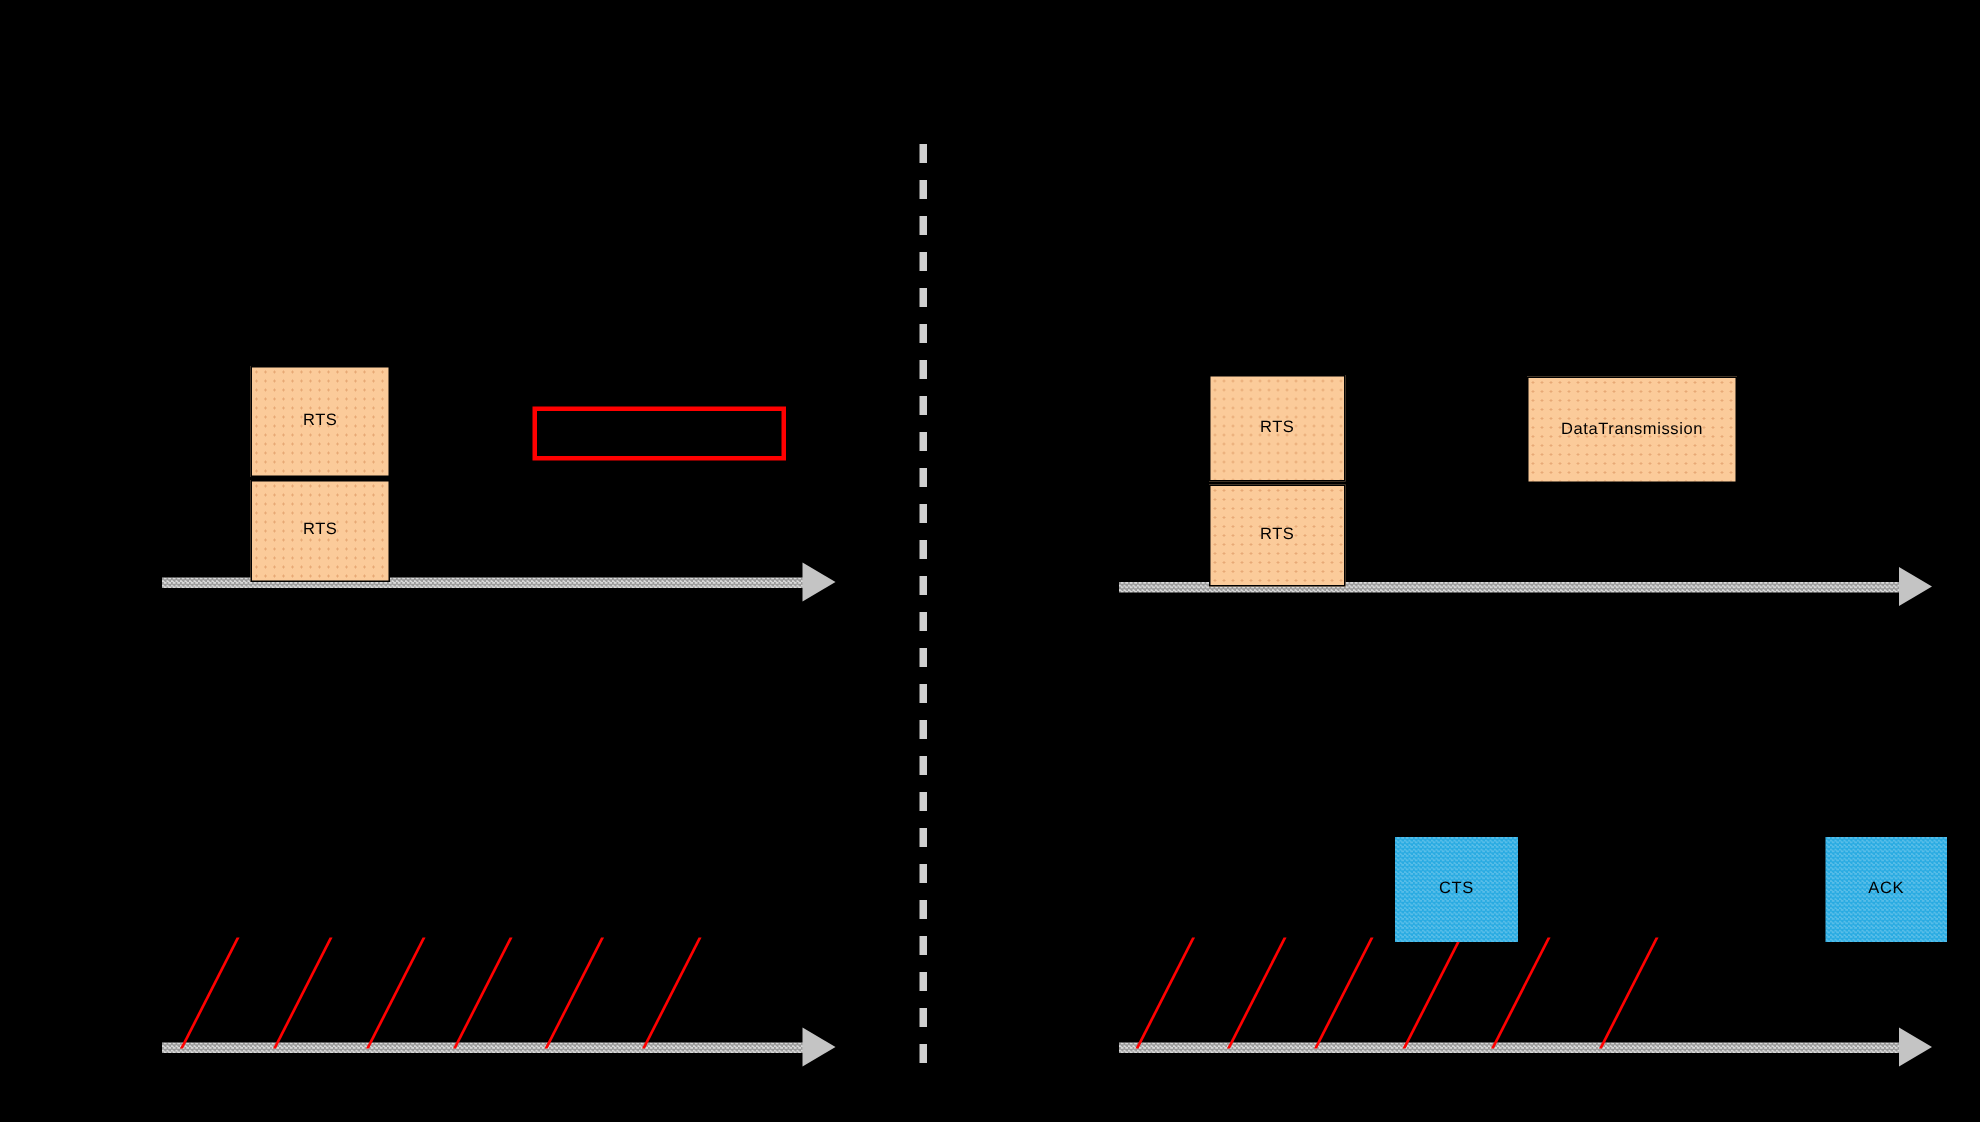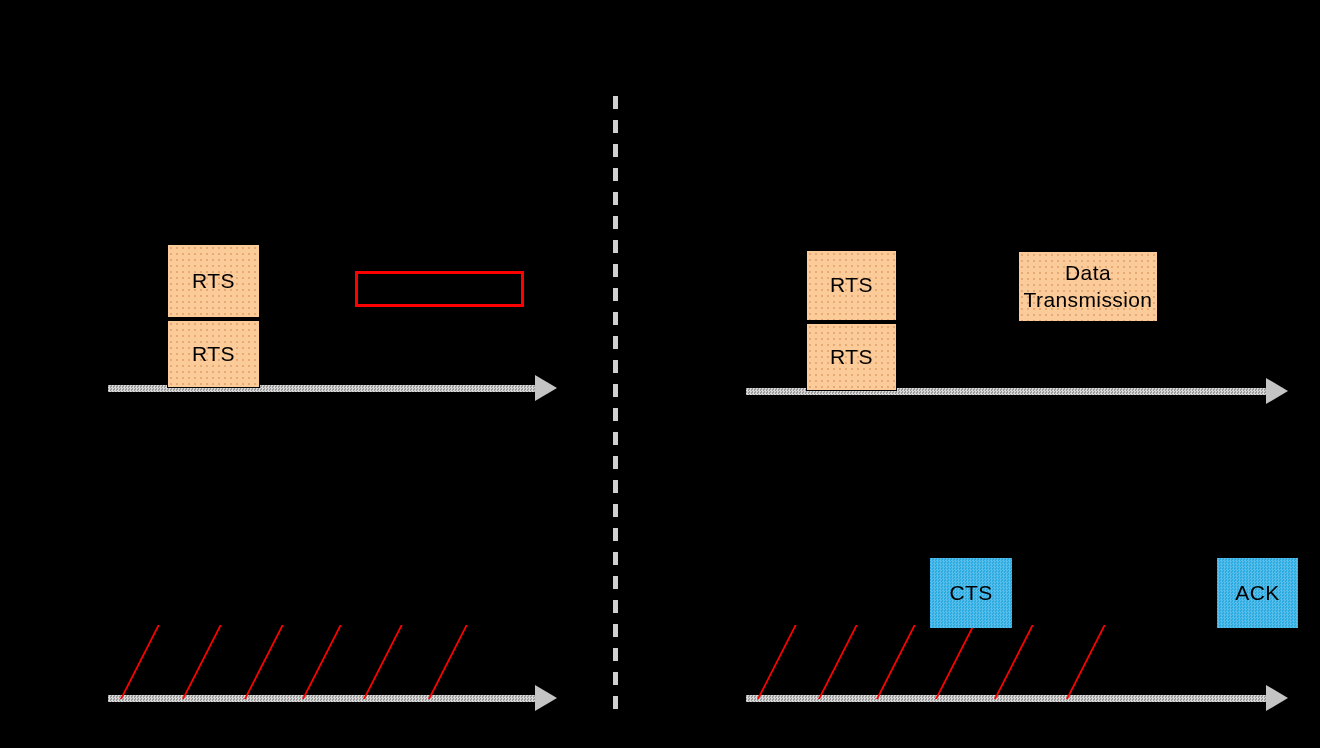--- a/index.html
+++ b/index.html
@@ -36,21 +36,21 @@
 
   
   .box {
     position: absolute;
     box-sizing: border-box;
     display: flex;
     align-items: center;
     justify-content: center;
     text-align: center;
     color: #000000;
-    font-size: 21px;
+    font-size: 11px;
     line-height: 1.25;
     letter-spacing: 0.4px;
   }
   .box-orange {
     background-color: #fbcb9a;
     background-image:
       radial-gradient(circle, rgba(214,142,88,0.55) 0.8px, rgba(0,0,0,0) 0.9px);
     background-size: 6px 6px;
     border: 1px solid #000000;
   }
@@ -122,21 +122,21 @@
   <div class="axis-head" style="left:1266px; top:378px;"></div>
 
   <div class="box box-orange" style="left:806px; top:250px; width:91px; height:71px;">
     <span>RTS</span>
   </div>
 
   <div class="box box-orange" style="left:806px; top:323px; width:91px; height:68px;">
     <span>RTS</span>
   </div>
 
-  <div class="box box-orange" style="left:1018px; top:251px; width:140px; height:71px; flex-direction:column;">
+  <div class="box box-orange" style="left:1018px; top:251px; width:140px; height:71px; ">
     <span>Data</span>
     <span>Transmission</span>
   </div>
 
   <div class="axis" style="left:746px; top:695px; width:527px;"></div>
   <div class="axis-head" style="left:1266px; top:685px;"></div>
 
   <div class="slash" style="left:757px; top:625px; width:2px; height:74px; transform:skewX(-27deg);"></div>
   <div class="slash" style="left:818px; top:625px; width:2px; height:74px; transform:skewX(-27deg);"></div>
   <div class="slash" style="left:876px; top:625px; width:2px; height:74px; transform:skewX(-27deg);"></div>

